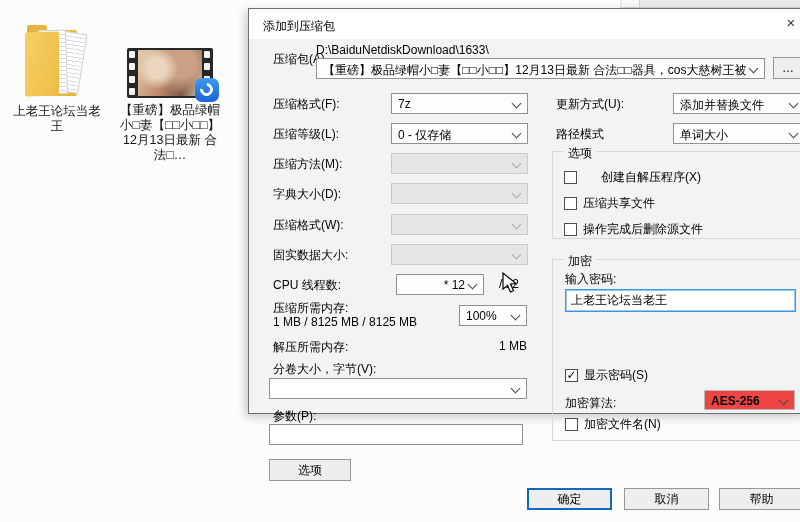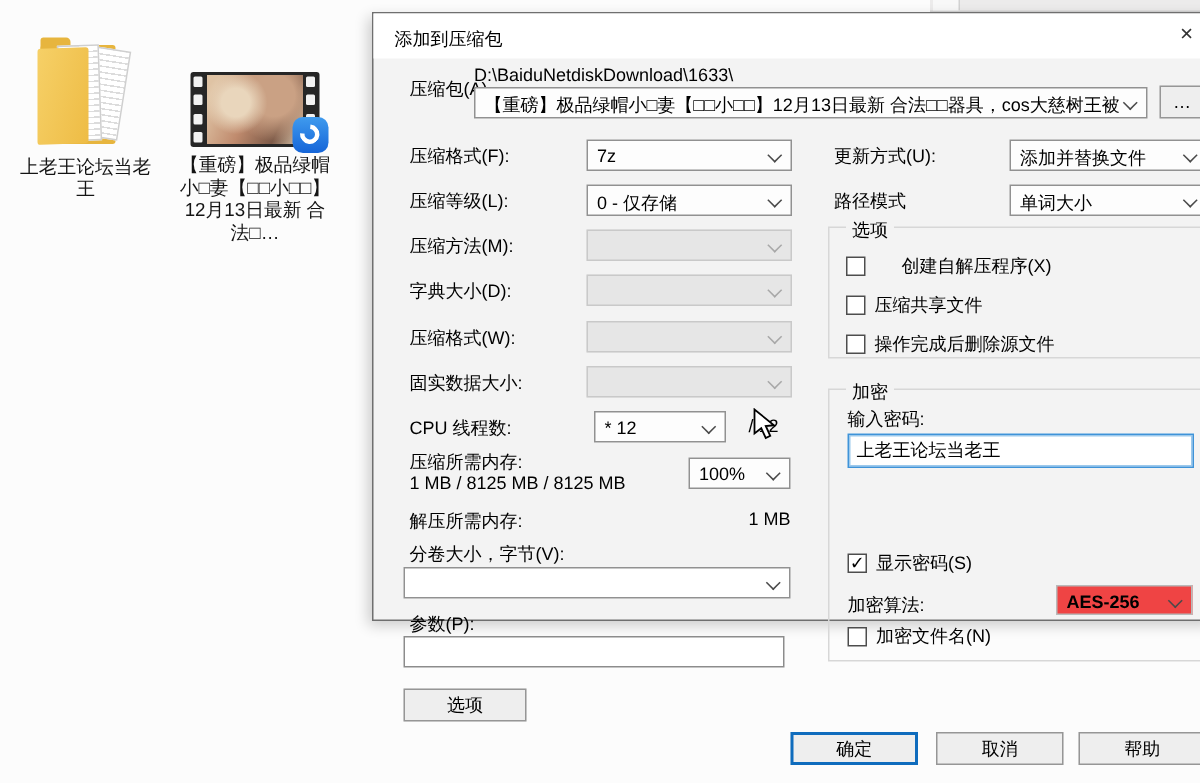--- a/index.html
+++ b/index.html
@@ -157,21 +157,21 @@
       <span class="chev"></span>
   </div>
 
   <span class="lbl" style="left:24px; top:238px;">固实数据大小:</span>
   <div class="combo dis" style="left:142px; top:235px; width:137px;">
     <span class="val"></span>
       <span class="chev"></span>
   </div>
 
   <span class="lbl" style="left:24px; top:268px;">CPU 线程数:</span>
-  <div class="combo" style="left:147px; top:265px; width:88px;">
+  <div class="combo" style="left:147px; top:265px; width:88px;text-align:right;">
     <span class="val">* 12</span>
       <span class="chev"></span>
   </div>
   <span class="lbl" style="left:250px; top:268px;">/ 12</span>
 
   <span class="memline" style="left:24px; top:291px;">压缩所需内存:</span>
   <span class="memline" style="left:24px; top:306px;">1 MB / 8125 MB / 8125 MB</span>
   <div class="combo" style="left:210px; top:296px; width:68px;">
     <span class="val">100%</span>
       <span class="chev"></span>

